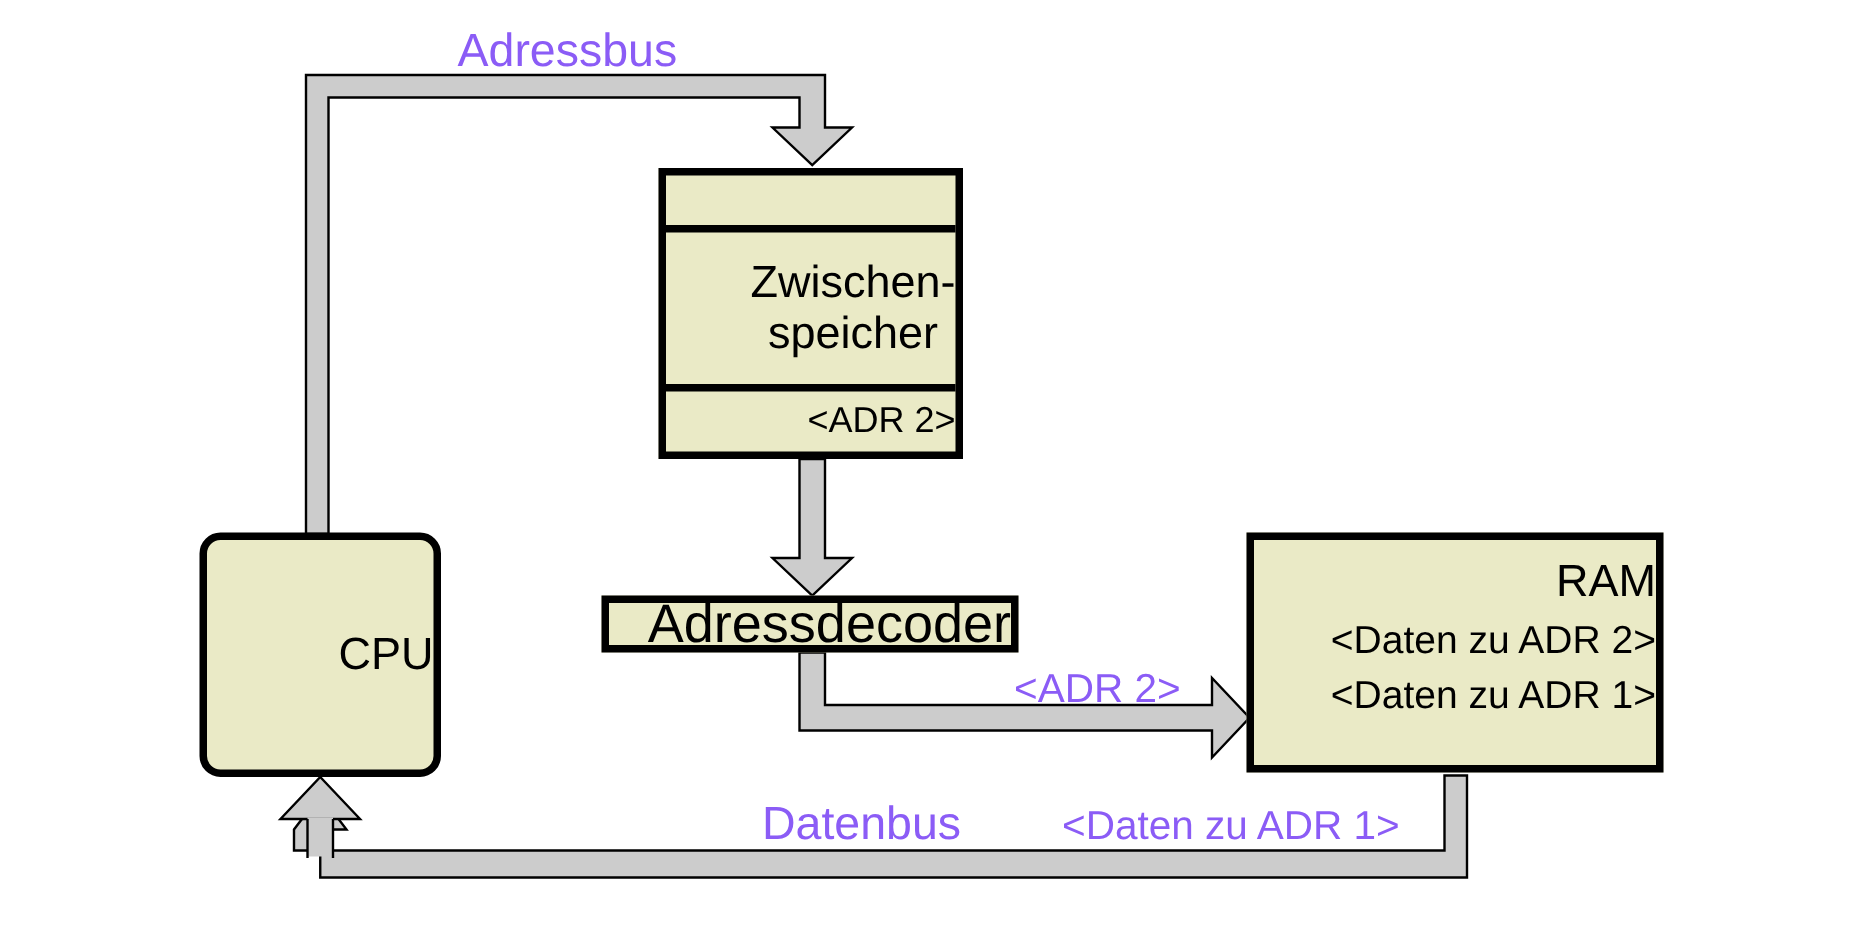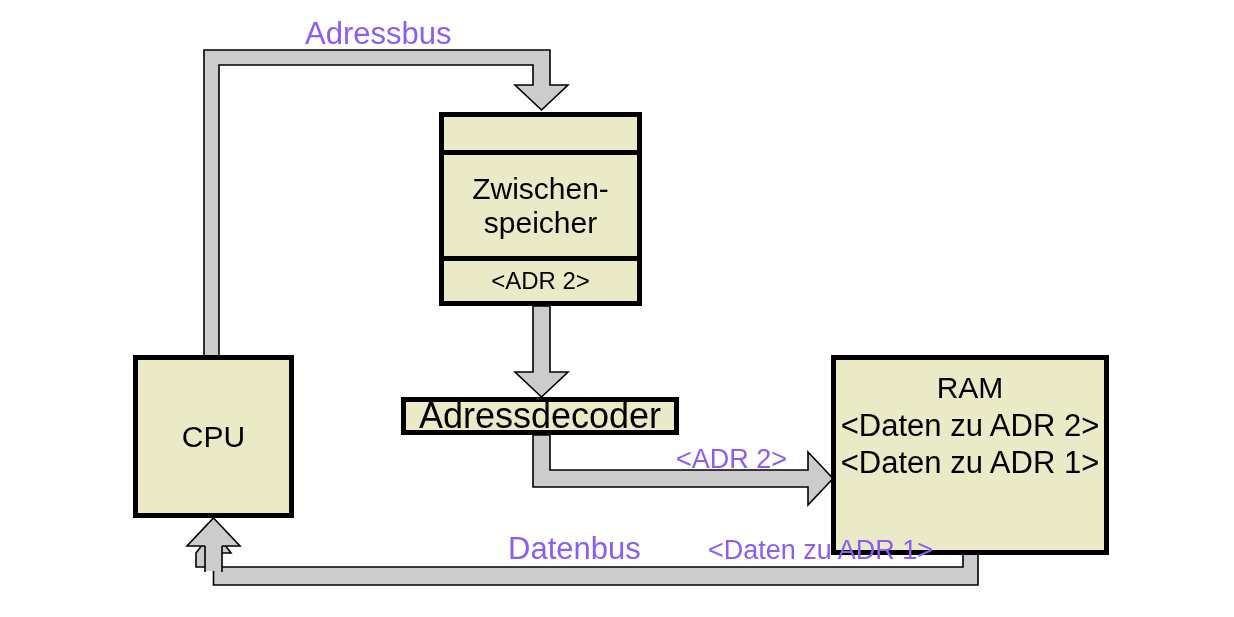--- a/index.html
+++ b/index.html
@@ -33,33 +33,34 @@
     flex-direction: column;
     align-items: stretch;
     justify-content: center;
     text-align: center;
     color: #000000;
   }
   .node .seg {
     box-sizing: border-box;
     display: flex;
     align-items: center;
-    justify-content: center;
+    justify-content: flex-end;
     text-align: center;
     line-height: 1.12;
   }
   .divider {
     border-bottom: 5px solid #000000;
   }
   #node-cpu {
     left: 133px;
     top: 355px;
     width: 161px;
     height: 163px;
     font-size: 30px;
+    border-radius: 14px;
   }
   #node-zs {
     left: 439px;
     top: 112px;
     width: 203px;
     height: 194px;
     font-size: 30px;
   }
   #zs-top { height: 38px; }
   #zs-mid { flex: 1 1 auto; }
@@ -68,26 +69,26 @@
     left: 401px;
     top: 397px;
     width: 278px;
     height: 38px;
     font-size: 36px;
   }
   #node-ram {
     left: 831px;
     top: 355px;
     width: 278px;
-    height: 200px;
+    height: 160px;
     justify-content: flex-start;
     padding-top: 8px;
   }
   #ram-title { font-size: 30px; height: 40px; }
-  #ram-line1, #ram-line2 { font-size: 31px; height: 37px; }
+  #ram-line1, #ram-line2 { font-size: 26px; height: 37px; }
   .edge-label {
     position: absolute;
     color: #8b5cf6;
     white-space: nowrap;
   }
   #label-adressbus {
     left: 305px;
     top: 16px;
     font-size: 31px;
   }

